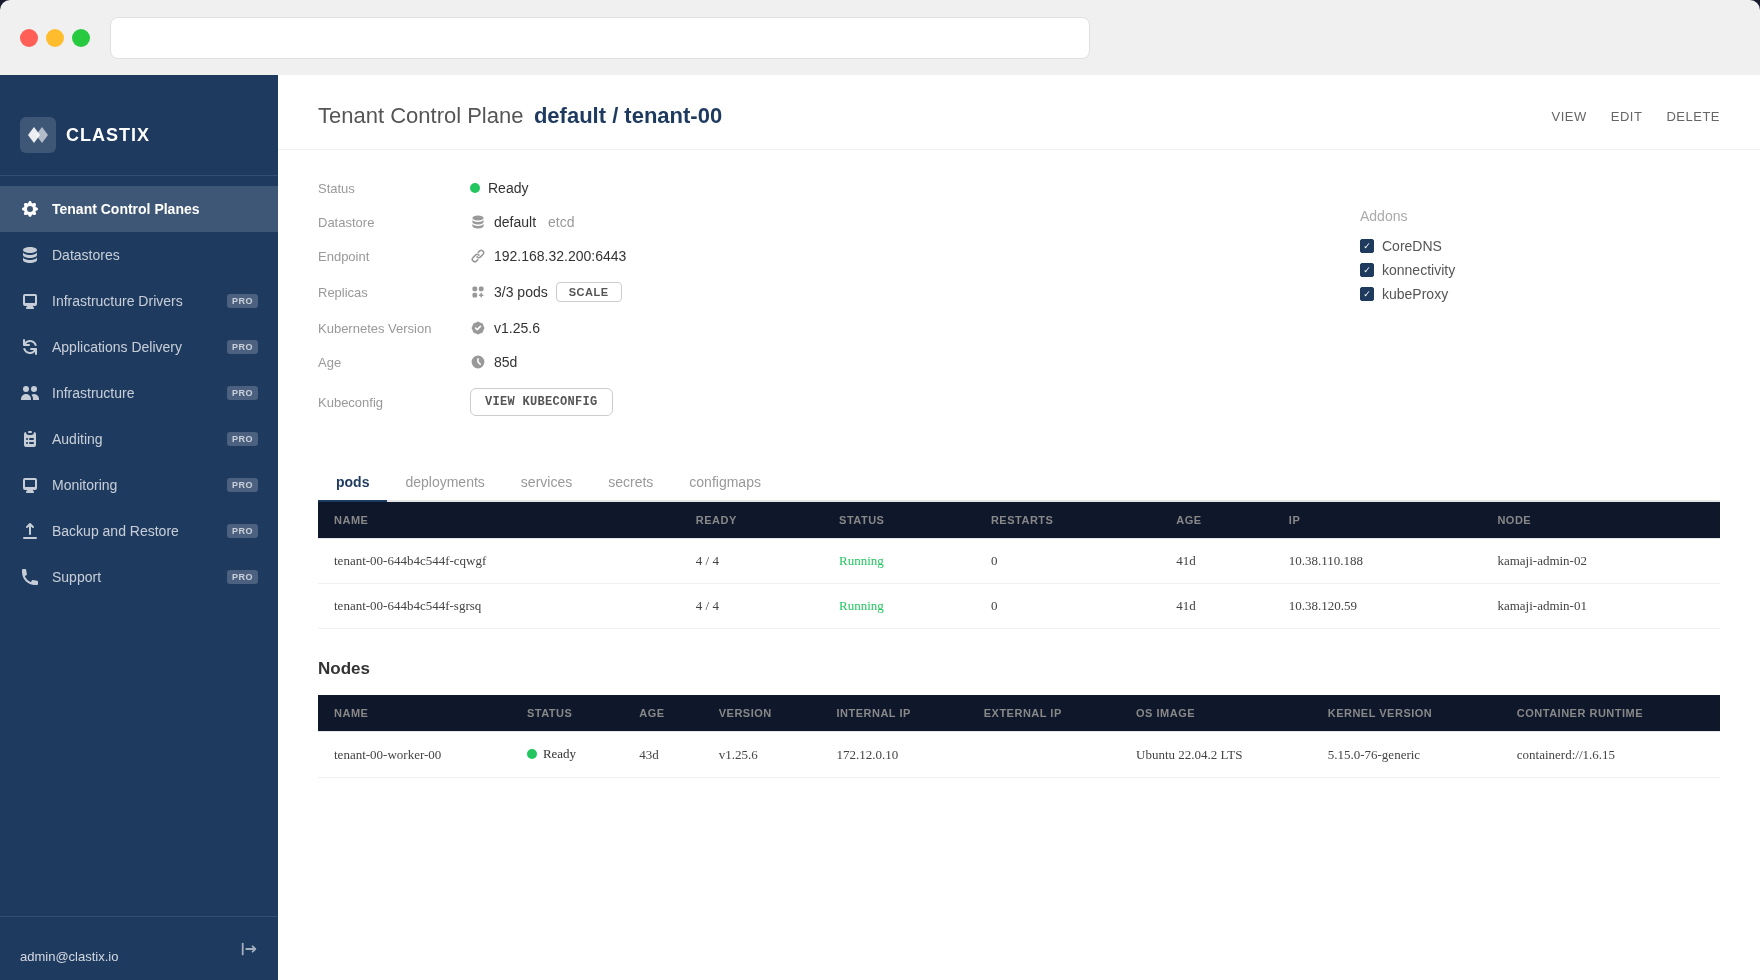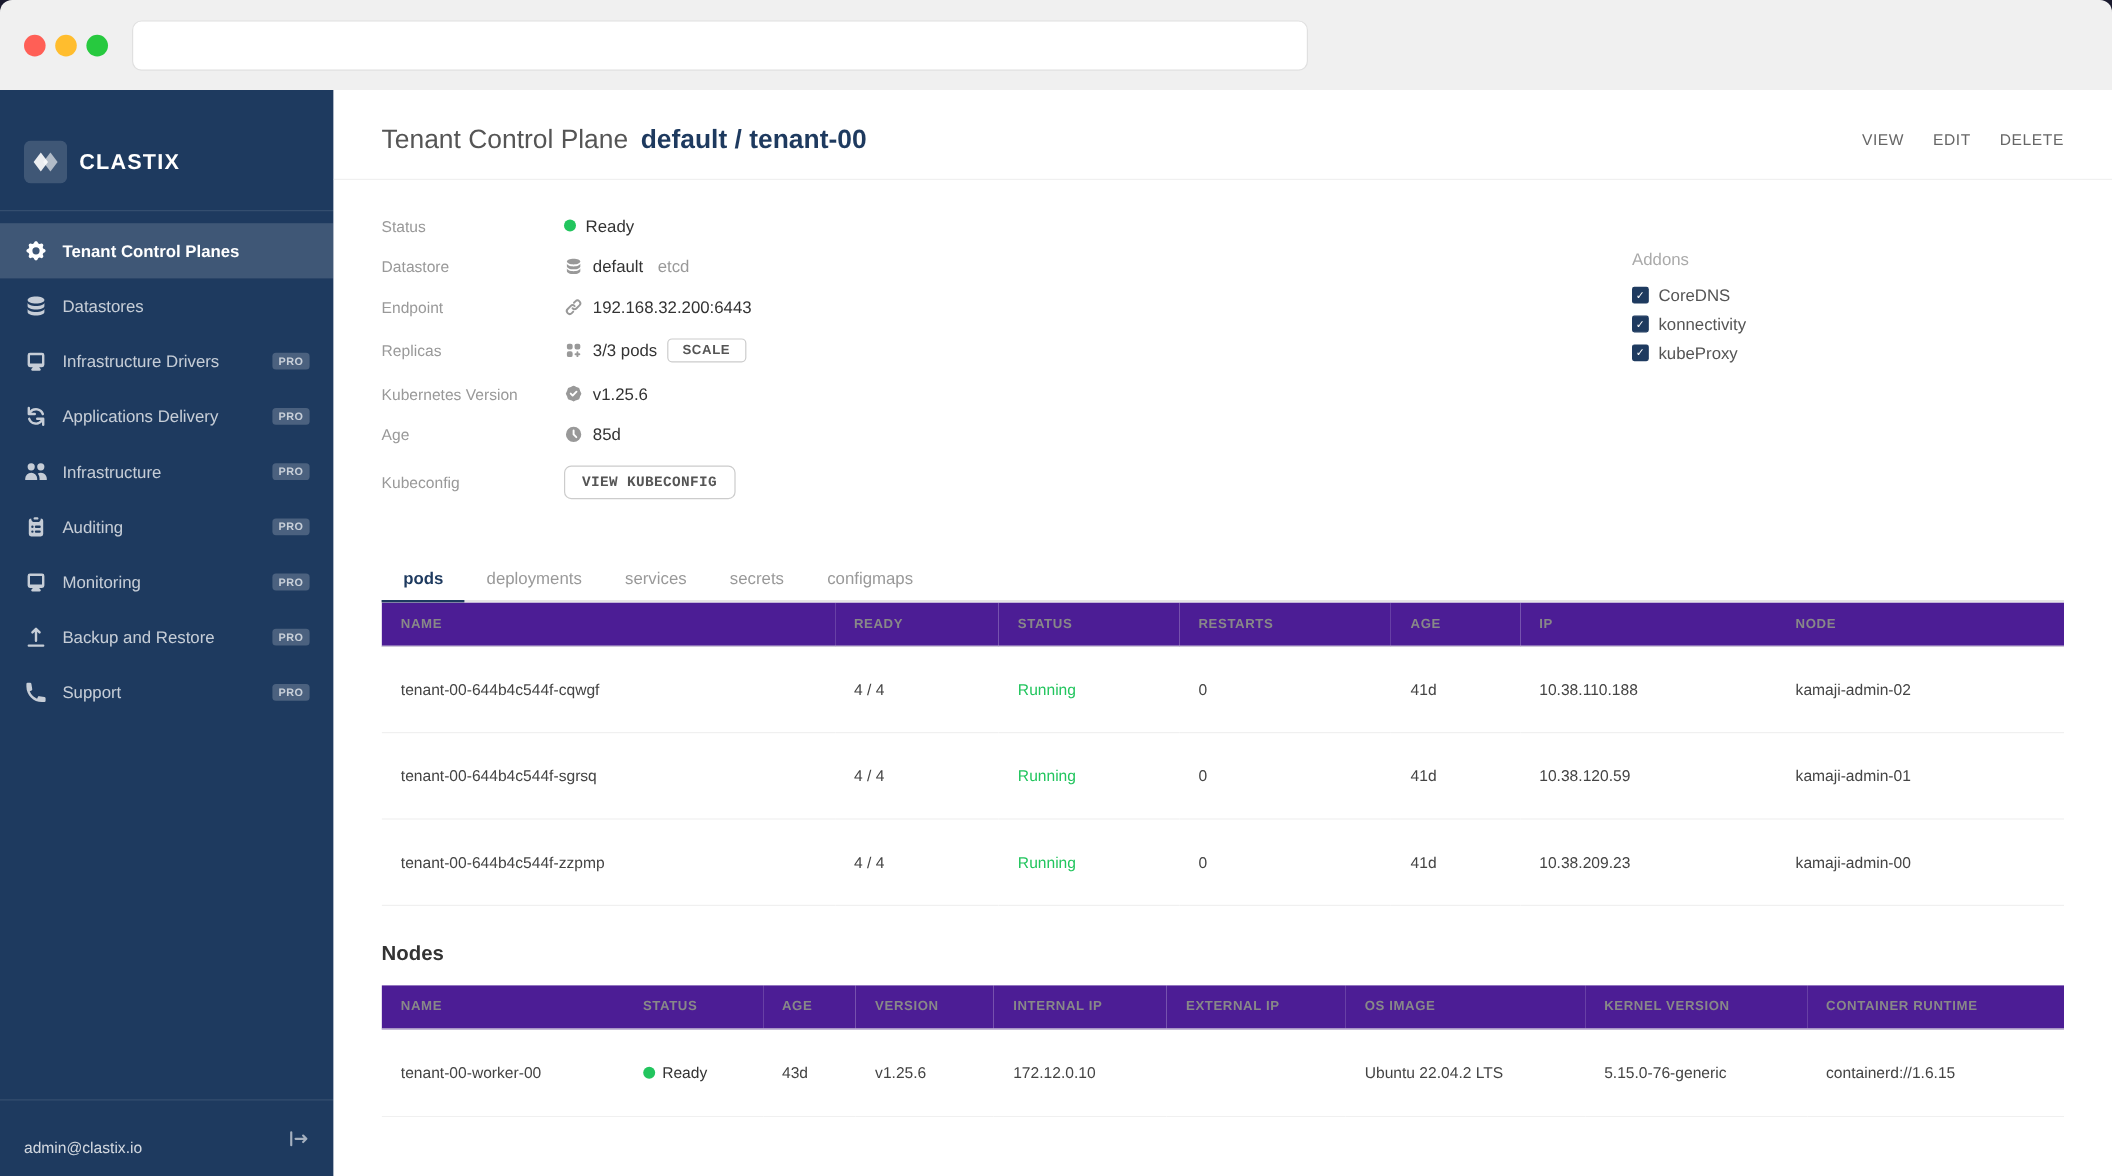--- a/index.html
+++ b/index.html
@@ -63,23 +63,23 @@
 
     
     .tabs-container { border-bottom: 2px solid #e5e5e5; margin-bottom: 0; }
     .tabs { display: flex; gap: 0; }
     .tab { padding: 10px 18px; font-size: 14px; color: #999; cursor: pointer; border-bottom: 2px solid transparent; margin-bottom: -2px; }
     .tab.active { color: #1e3a5f; border-bottom-color: #1e3a5f; font-weight: 600; }
 
     
     .table-container { overflow-x: auto; }
     table { width: 100%; border-collapse: collapse; font-size: 13px; }
-    thead tr { background: #4c1d95; }
+    thead tr { background: #0f172a; }
     th { text-align: left; padding: 12px 16px; font-size: 11px; font-weight: 700; color: #888; letter-spacing: 0.5px; border-bottom: 1px solid #e5e5e5; white-space: nowrap; }
-    td { padding: 28px 16px; border-bottom: 1px solid #f0f0f0; color: #444; }
+    td { padding: 14px 16px; border-bottom: 1px solid #f0f0f0; color: #444; font-family: Liberation Serif, serif; }
     .status-running { color: #22c55e; font-weight: 500; }
     .status-ready-text { color: #333; }
 
     
     .nodes-section { margin-top: 30px; }
     .nodes-title { font-size: 17px; font-weight: 600; color: #333; margin-bottom: 16px; }
 
     
     .main-content::-webkit-scrollbar { width: 8px; }
     .main-content::-webkit-scrollbar-track { background: #f5f5f5; }
@@ -325,29 +325,20 @@
               <td>kamaji-admin-02</td>
             </tr>
             <tr>
               <td>tenant-00-644b4c544f-sgrsq</td>
               <td>4 / 4</td>
               <td><span class="status-running">Running</span></td>
               <td>0</td>
               <td>41d</td>
               <td>10.38.120.59</td>
               <td>kamaji-admin-01</td>
-            </tr>
-            <tr>
-              <td>tenant-00-644b4c544f-zzpmp</td>
-              <td>4 / 4</td>
-              <td><span class="status-running">Running</span></td>
-              <td>0</td>
-              <td>41d</td>
-              <td>10.38.209.23</td>
-              <td>kamaji-admin-00</td>
             </tr>
           </tbody>
         </table>
       </div>
 
       <div class="nodes-section">
         <div class="nodes-title">Nodes</div>
         <div class="table-container">
           <table>
             <thead>

